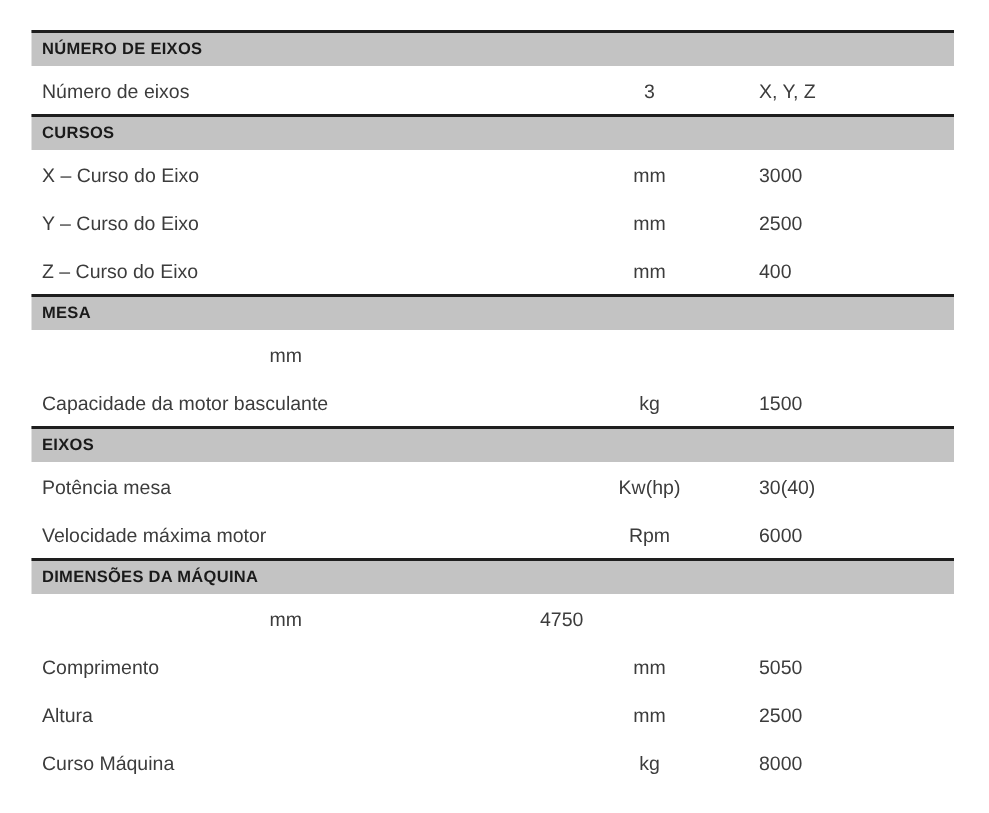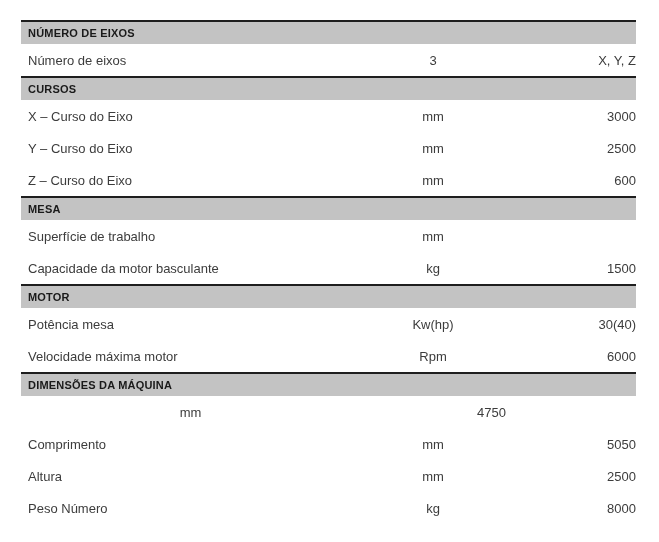--- a/index.html
+++ b/index.html
@@ -34,21 +34,21 @@
   .spec-row {
     display: grid;
     grid-template-columns: 1fr 146px 130px;
     height: 32px;
     align-items: center;
     font-size: 13px;
     color: var(--body-text);
   }
   .spec-row .cell-label { padding-left: 7px; text-align: left; }
   .spec-row .cell-unit  { text-align: center; }
-  .spec-row .cell-value { text-align: right; }
+  .spec-row .cell-value { text-align: left; }
 </style>
 </head>
 <body>
 
 <div class="spec-table">
   <section>
     <div class="section-header">
       <span>NÚMERO DE EIXOS</span>
     </div>
     <div>
@@ -73,46 +73,45 @@
 
   <div class="spec-row">
     <span class="cell-label">Y – Curso do Eixo</span>
     <span class="cell-unit">mm</span>
     <span class="cell-value">2500</span>
   </div>
 
   <div class="spec-row">
     <span class="cell-label">Z – Curso do Eixo</span>
     <span class="cell-unit">mm</span>
-    <span class="cell-value">600</span>
+    <span class="cell-value">400</span>
   </div>
 </div>
   </section>
 
   <section>
     <div class="section-header">
       <span>MESA</span>
     </div>
     <div>
   <div class="spec-row">
-    <span class="cell-label">Superfície de trabalho</span>
     <span class="cell-unit">mm</span>
   </div>
 
   <div class="spec-row">
     <span class="cell-label">Capacidade da motor basculante</span>
     <span class="cell-unit">kg</span>
     <span class="cell-value">1500</span>
   </div>
 </div>
   </section>
 
   <section>
     <div class="section-header">
-      <span>MOTOR</span>
+      <span>EIXOS</span>
     </div>
     <div>
   <div class="spec-row">
     <span class="cell-label">Potência mesa</span>
     <span class="cell-unit">Kw(hp)</span>
     <span class="cell-value">30(40)</span>
   </div>
 
   <div class="spec-row">
     <span class="cell-label">Velocidade máxima motor</span>
@@ -138,19 +137,19 @@
     <span class="cell-value">5050</span>
   </div>
 
   <div class="spec-row">
     <span class="cell-label">Altura</span>
     <span class="cell-unit">mm</span>
     <span class="cell-value">2500</span>
   </div>
 
   <div class="spec-row">
-    <span class="cell-label">Peso Número</span>
+    <span class="cell-label">Curso Máquina</span>
     <span class="cell-unit">kg</span>
     <span class="cell-value">8000</span>
   </div>
 </div>
   </section>
 </div>
 
 </body></html>

